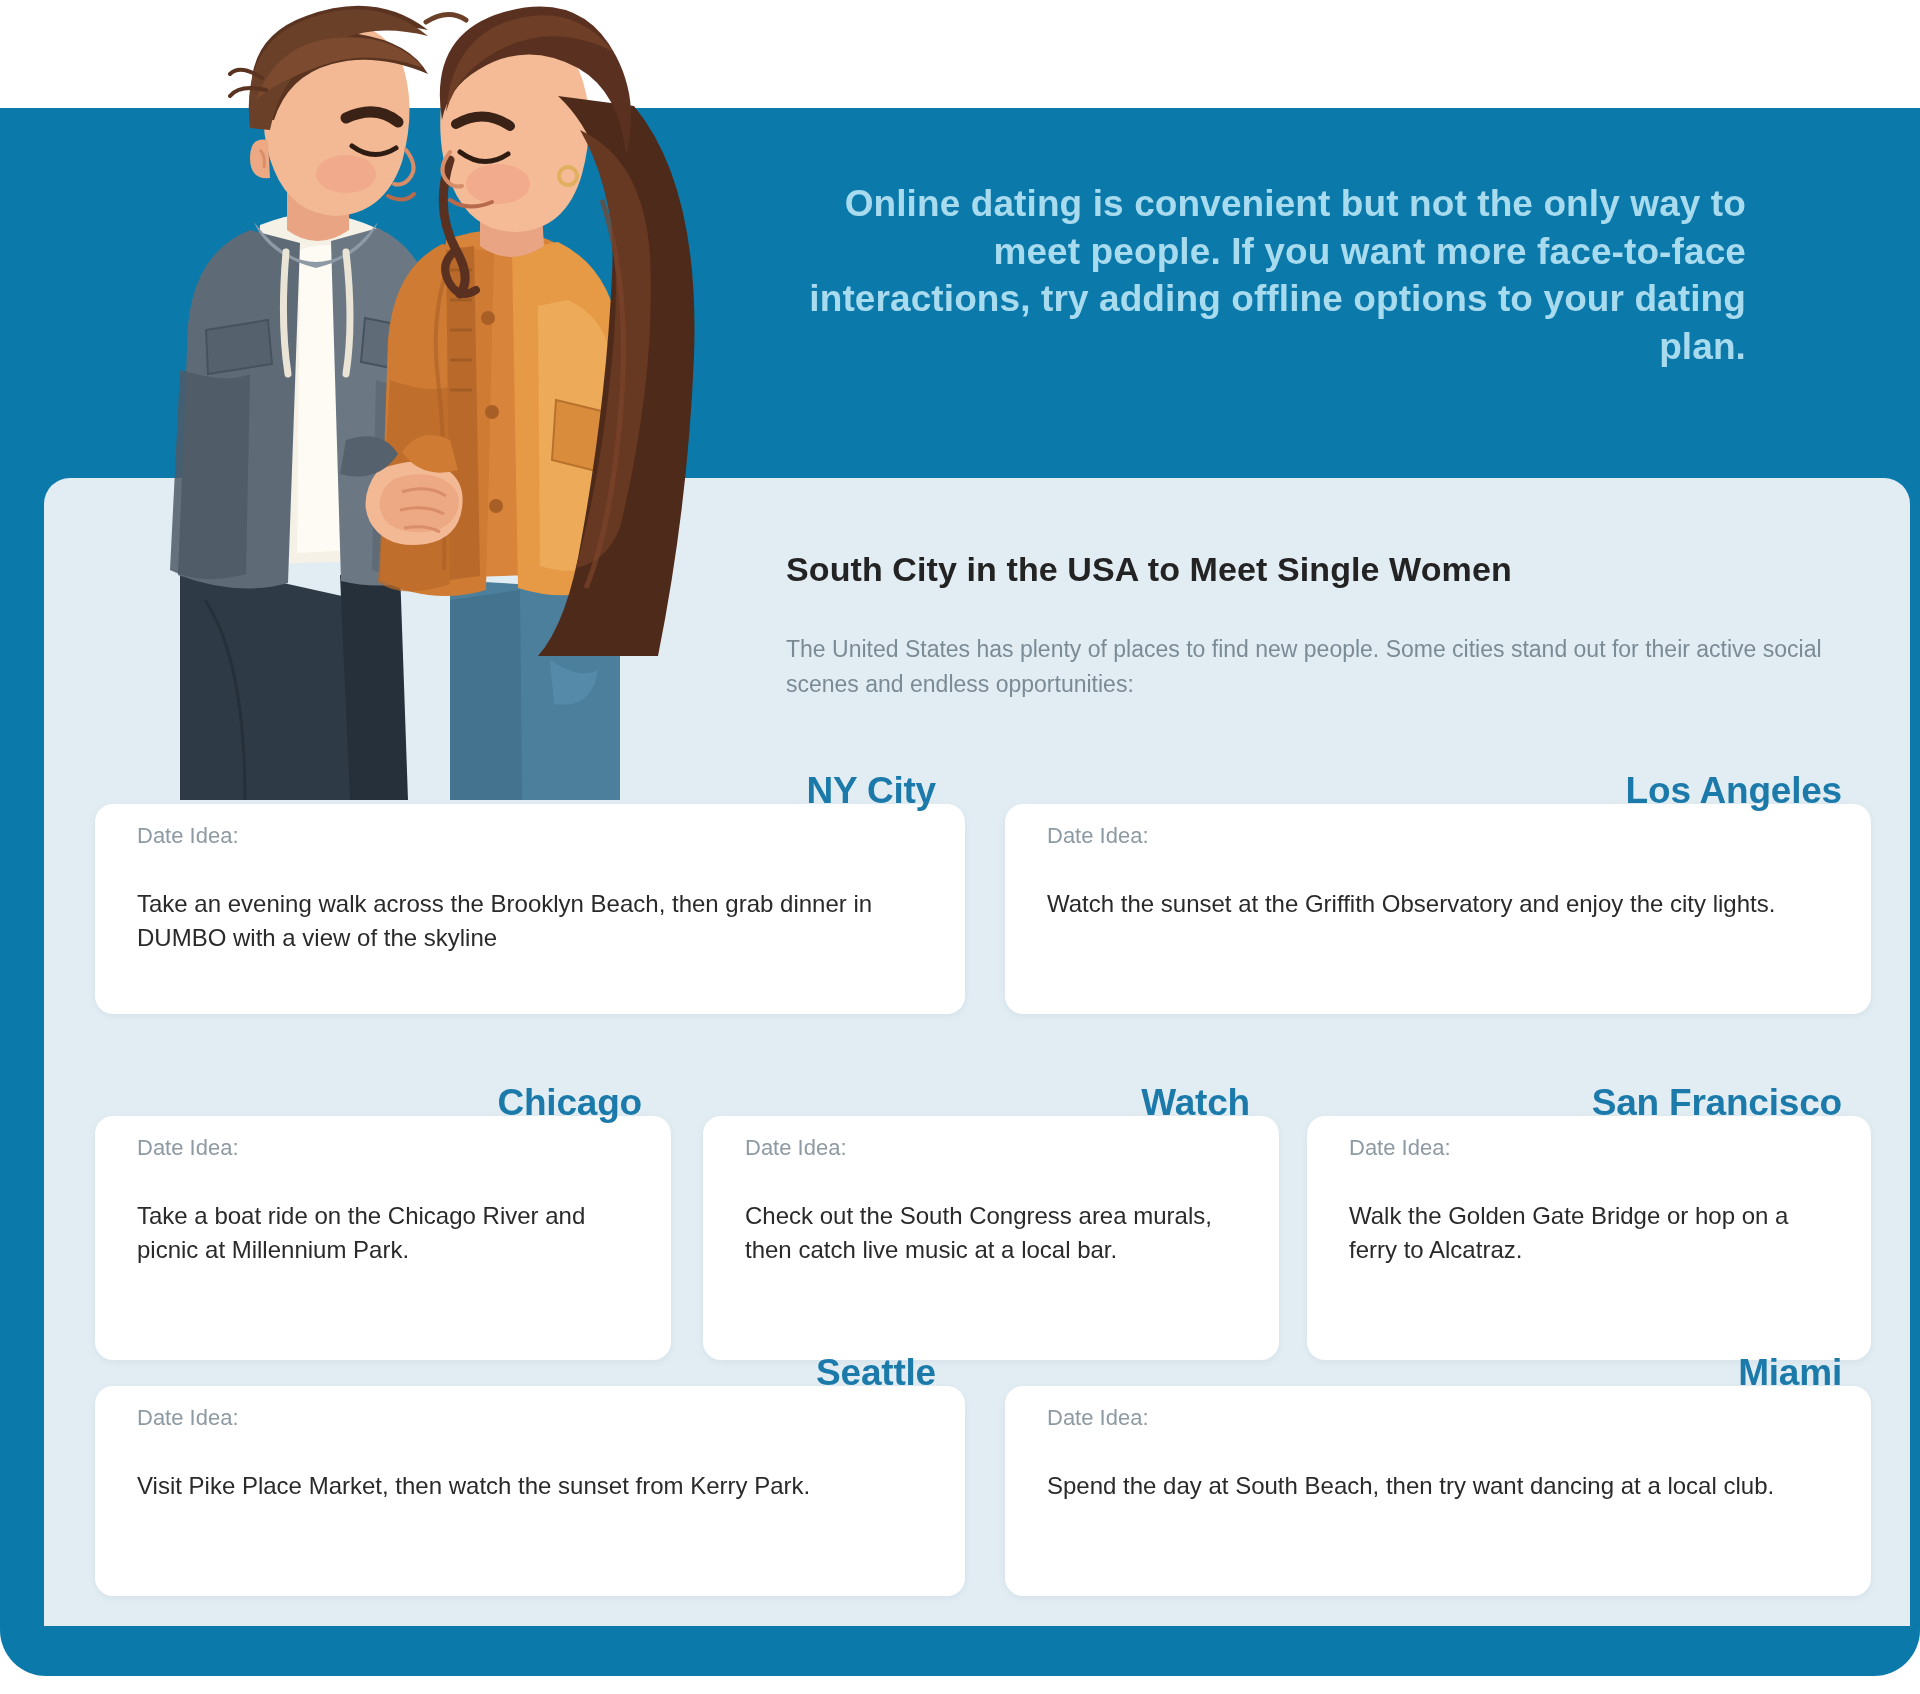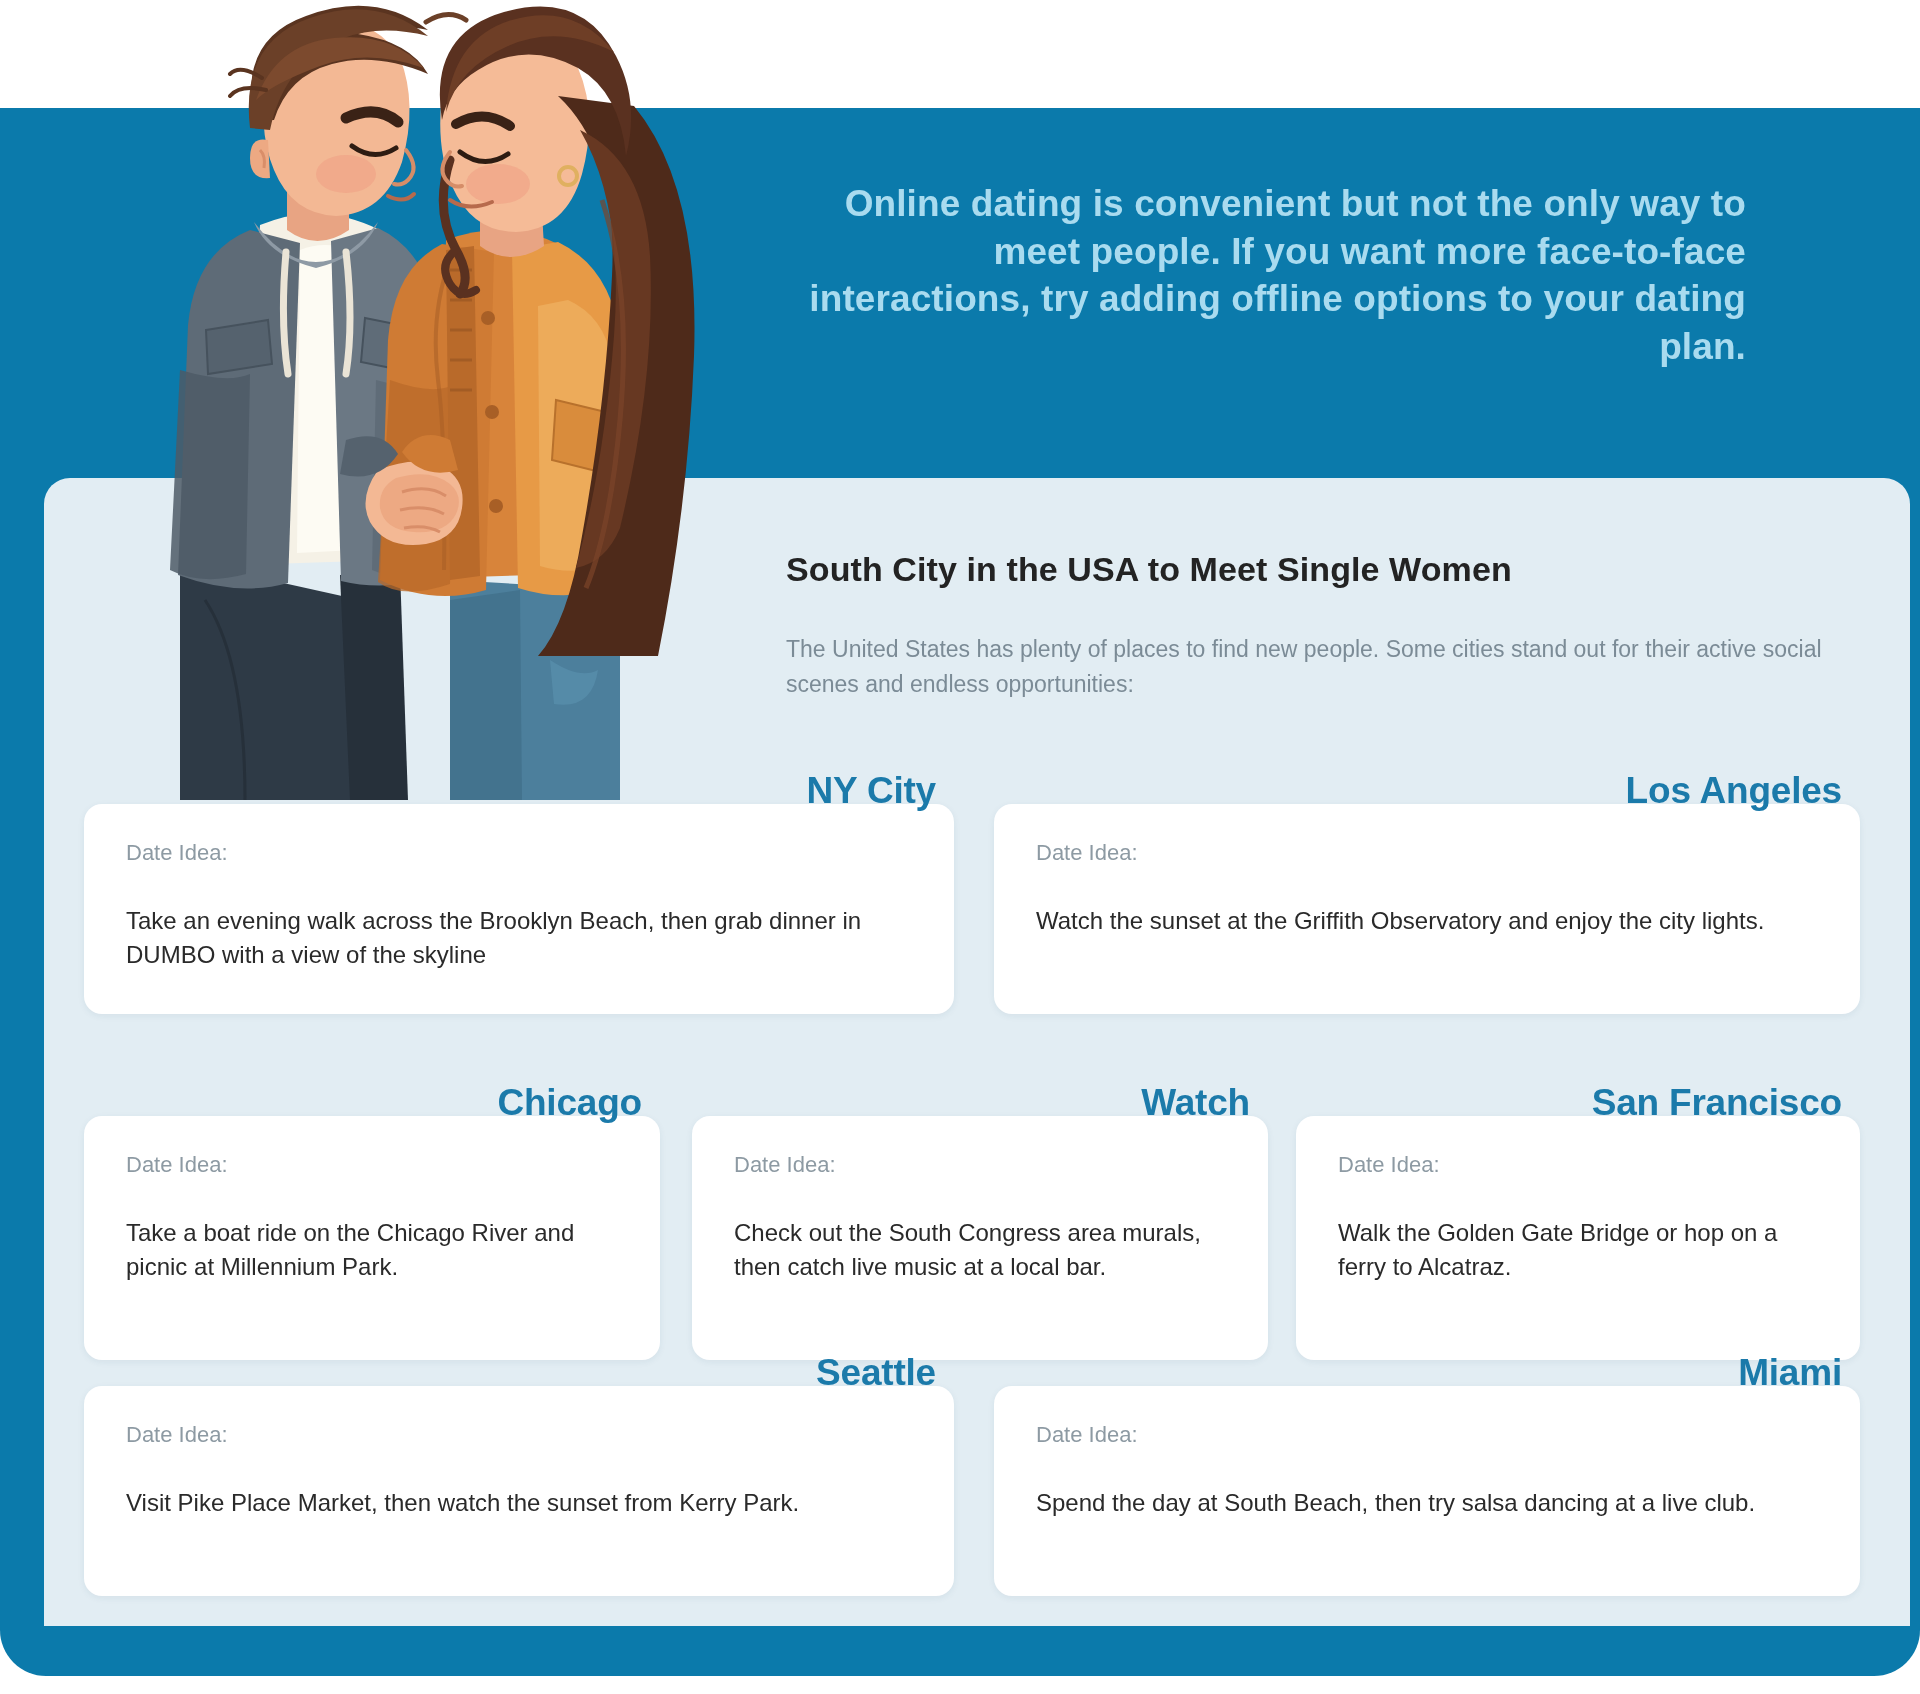--- a/index.html
+++ b/index.html
@@ -102,26 +102,26 @@
     font-weight: 700;
     color: #1b7aaa;
     white-space: nowrap;
     z-index: 4;
     letter-spacing: -0.2px;
   }
 
   .card {
     position: absolute;
     top: 34px;
-    left: 4px;
+    left: 15px;
     width: 100%;
     background: #ffffff;
     border-radius: 18px;
     box-shadow: 0 2px 7px rgba(30,70,95,0.07);
-    padding: 36px 42px 34px 42px;
+    padding: 19px 42px 34px 42px;
     z-index: 2;
   }
 
   .card-label {
     font-size: 22px;
     color: #8d9aa3;
     margin-bottom: 38px;
   }
 
   .card-body {
@@ -326,17 +326,17 @@
     <div class="card card-tall">
       <div class="card-label">Date Idea:</div>
       <div class="card-body">Visit Pike Place Market, then watch the sunset from Kerry Park.</div>
     </div>
   </div>
 
   <div class="cell cell-1">
     <div class="city-title">Miami</div>
     <div class="card card-tall">
       <div class="card-label">Date Idea:</div>
-      <div class="card-body">Spend the day at South Beach, then try salsa dancing at a live club.</div>
+      <div class="card-body">Spend the day at South Beach, then try want dancing at a local club.</div>
     </div>
   </div>
 
 </div>
 
 </body></html>

